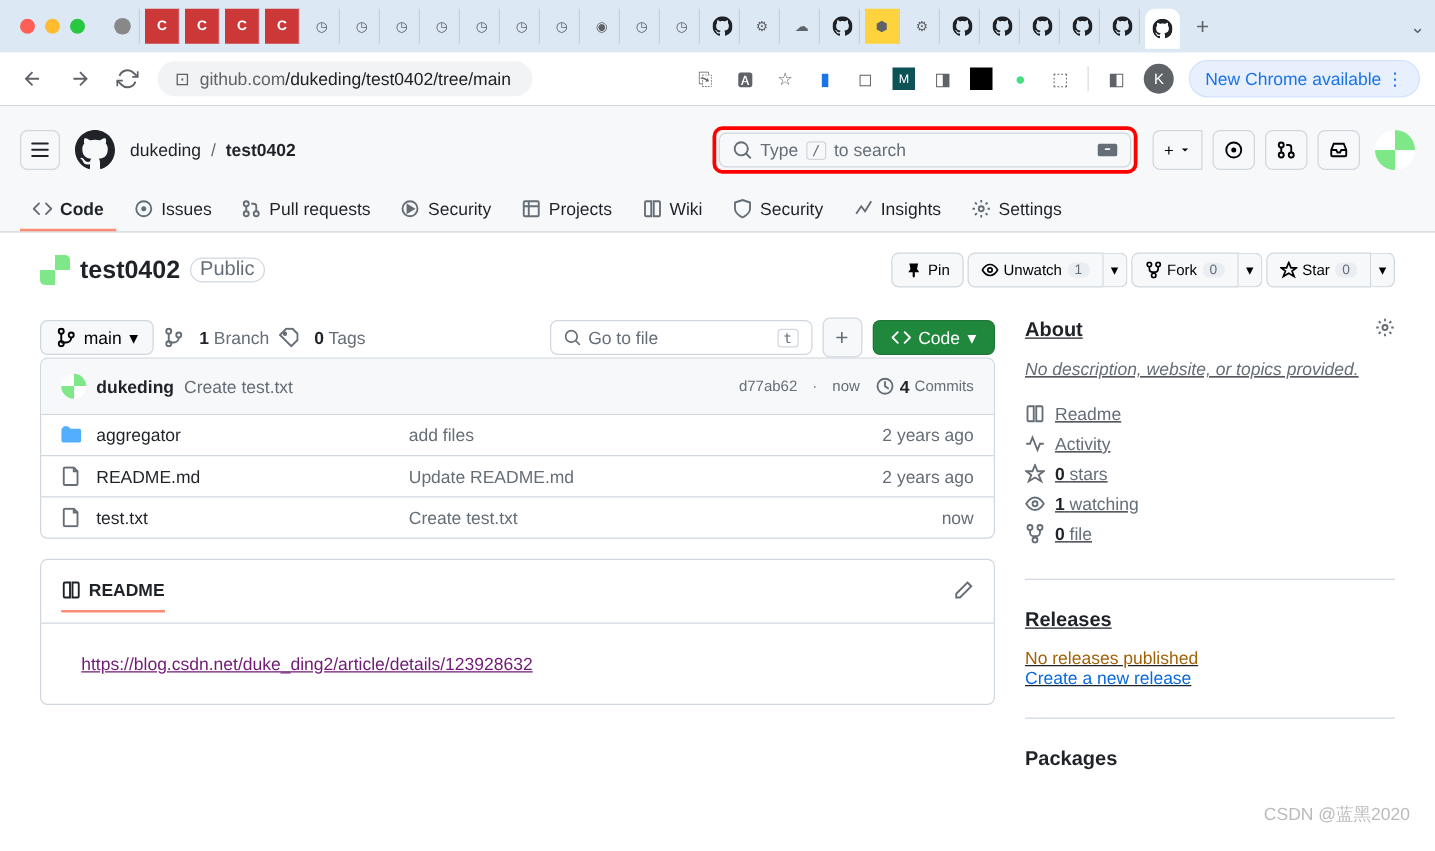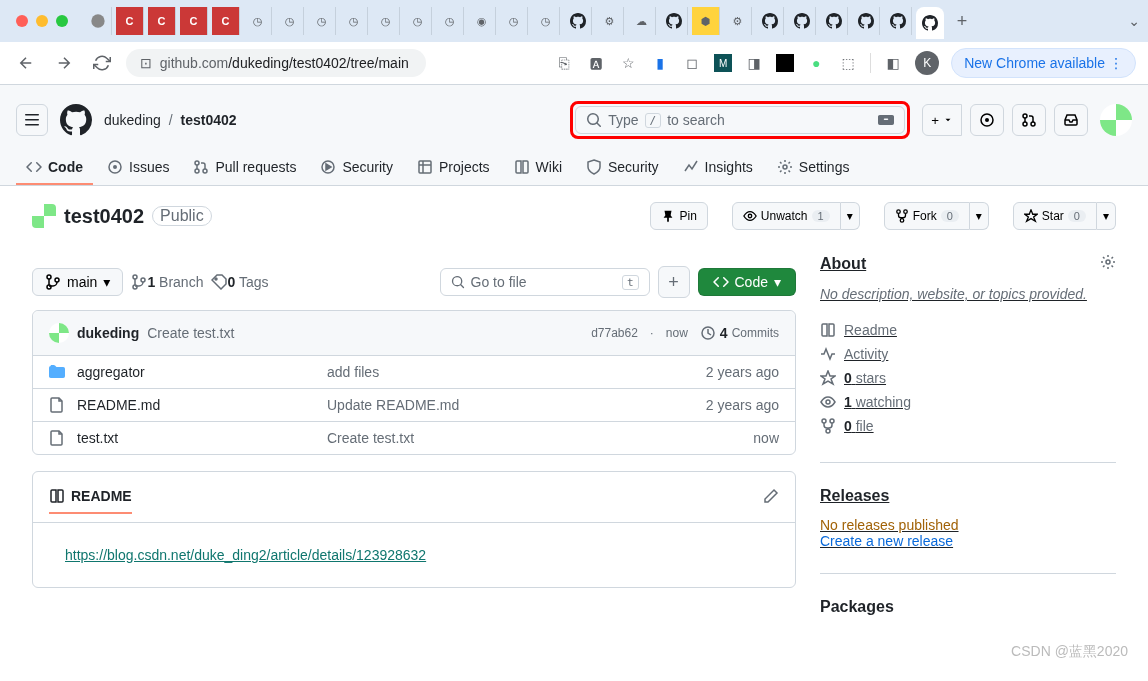--- a/index.html
+++ b/index.html
@@ -47,29 +47,29 @@
 .repo-nav-item.active { border-bottom-color: #fd8c73; font-weight: 600; }
 .repo-nav-item svg { width: 16px; height: 16px; color: #656d76; }
 
 
 .main { display: flex; max-width: 1280px; margin: 0 auto; padding: 24px 32px; gap: 24px; }
 .left-col { flex: 1; min-width: 0; }
 .right-col { width: 296px; }
 .repo-icon { width: 24px; height: 24px; border-radius: 4px; background: repeating-conic-gradient(#7ee787 0 25%, #fff 0 50%); margin-right: 8px; }
 .repo-name { font-size: 20px; font-weight: 600; }
 .visibility-badge { border: 1px solid #d0d7de; border-radius: 2em; padding: 0 7px; font-size: 16px; color: #656d76; margin-left: 8px; }
-.repo-actions { margin-left: auto; display: flex; gap: 24px; border-radius: 13px; }
+.repo-actions { margin-left: auto; display: flex; gap: 3px; border-radius: 13px; }
 .action-btn { border: 1px solid #d0d7de; border-radius: 6px; background: #f6f8fa; padding: 4px 10px; font-size: 12px; display: flex; align-items: center; gap: 4px; cursor: pointer; height: 28px; }
 .action-btn .count { background: #eaeef2; border-radius: 2em; padding: 0 6px; font-size: 11px; color: #656d76; }
 .action-btn.split { border-radius: 6px 0 0 6px; }
 .action-btn.caret-only { border-radius: 0 6px 6px 0; border-left: none; padding: 4px 6px; }
 
-.file-nav-row { display: flex; align-items: center; gap: 8px; margin: 12px 0; }
+.file-nav-row { display: flex; align-items: center; gap: 8px; margin: 0 0; }
 .branch-btn { border: 1px solid #d0d7de; border-radius: 6px; background: #f6f8fa; padding: 5px 12px; display: flex; align-items: center; gap: 6px; font-size: 14px; cursor: pointer; }
-.branch-info { display: flex; align-items: flex-start; font-size: 14px; color: #656d76; }
+.branch-info { display: flex; align-items: flex-start; gap: 12px; font-size: 14px; color: #656d76; }
 .branch-info b { color: #1f2328; }
 .goto-file { flex: 1; max-width: 210px; margin-left: auto; border: 1px solid #d0d7de; border-radius: 6px; padding: 5px 10px; display: flex; align-items: center; gap: 6px; color: #656d76; }
 .goto-file kbd { margin-left: auto; border: 1px solid #d0d7de; border-radius: 3px; padding: 0 4px; font-size: 11px; }
 .add-btn { border: 1px solid #d0d7de; border-radius: 6px; background: #f6f8fa; width: 32px; height: 32px; display: flex; align-items: center; justify-content: center; cursor: pointer; font-size: 18px; color: #656d76; }
 .code-btn { background: #1f883d; color: #fff; border: 1px solid rgba(31,35,40,0.15); border-radius: 6px; padding: 5px 14px; display: flex; align-items: center; gap: 6px; font-size: 14px; font-weight: 500; cursor: pointer; }
 
 .file-box { border: 1px solid #d0d7de; border-radius: 6px; }
 .commit-bar { background: #f6f8fa; border-bottom: 1px solid #d0d7de; border-radius: 6px 6px 0 0; padding: 12px 16px; display: flex; align-items: center; gap: 8px; font-size: 14px; }
 .commit-avatar { width: 20px; height: 20px; border-radius: 50%; background: repeating-conic-gradient(#7ee787 0 25%, #fff 0 50%); }
 .commit-author { font-weight: 600; }
@@ -83,21 +83,21 @@
 .file-name { width: 250px; }
 .file-name a { color: #1f2328; text-decoration: none; }
 .file-commit { flex: 1; color: #656d76; }
 .file-age { color: #656d76; text-align: right; }
 
 .readme-box { border: 1px solid #d0d7de; border-radius: 6px; margin-top: 16px; }
 .readme-header { padding: 8px 16px; display: flex; align-items: center; border-bottom: 1px solid #d0d7de; }
 .readme-tab { display: flex; align-items: center; gap: 6px; font-weight: 600; padding: 8px 0; border-bottom: 2px solid #fd8c73; }
 .readme-edit { margin-left: auto; color: #656d76; cursor: pointer; }
 .readme-body { padding: 24px 32px; }
-.readme-body a { color: #0f766e; }
+.readme-body a { color: #701a75; }
 
 
 .sidebar-section { border-bottom: 1px solid #d0d7de; padding-bottom: 24px; margin-bottom: 24px; text-decoration: underline; }
 .sidebar-heading { font-size: 16px; font-weight: 600; margin-bottom: 12px; display: flex; align-items: center; }
 .sidebar-heading .gear { margin-left: auto; color: #656d76; cursor: pointer; }
 .sidebar-desc { color: #656d76; font-style: italic; margin-bottom: 16px; }
 .sidebar-link { display: flex; align-items: center; gap: 8px; padding: 4px 0; color: #656d76; font-size: 14px; cursor: pointer; }
 .sidebar-link b { color: #1f2328; }
 .sidebar-link svg { width: 16px; height: 16px; }
 .release-info { font-size: 14px; color: #a16207; }

